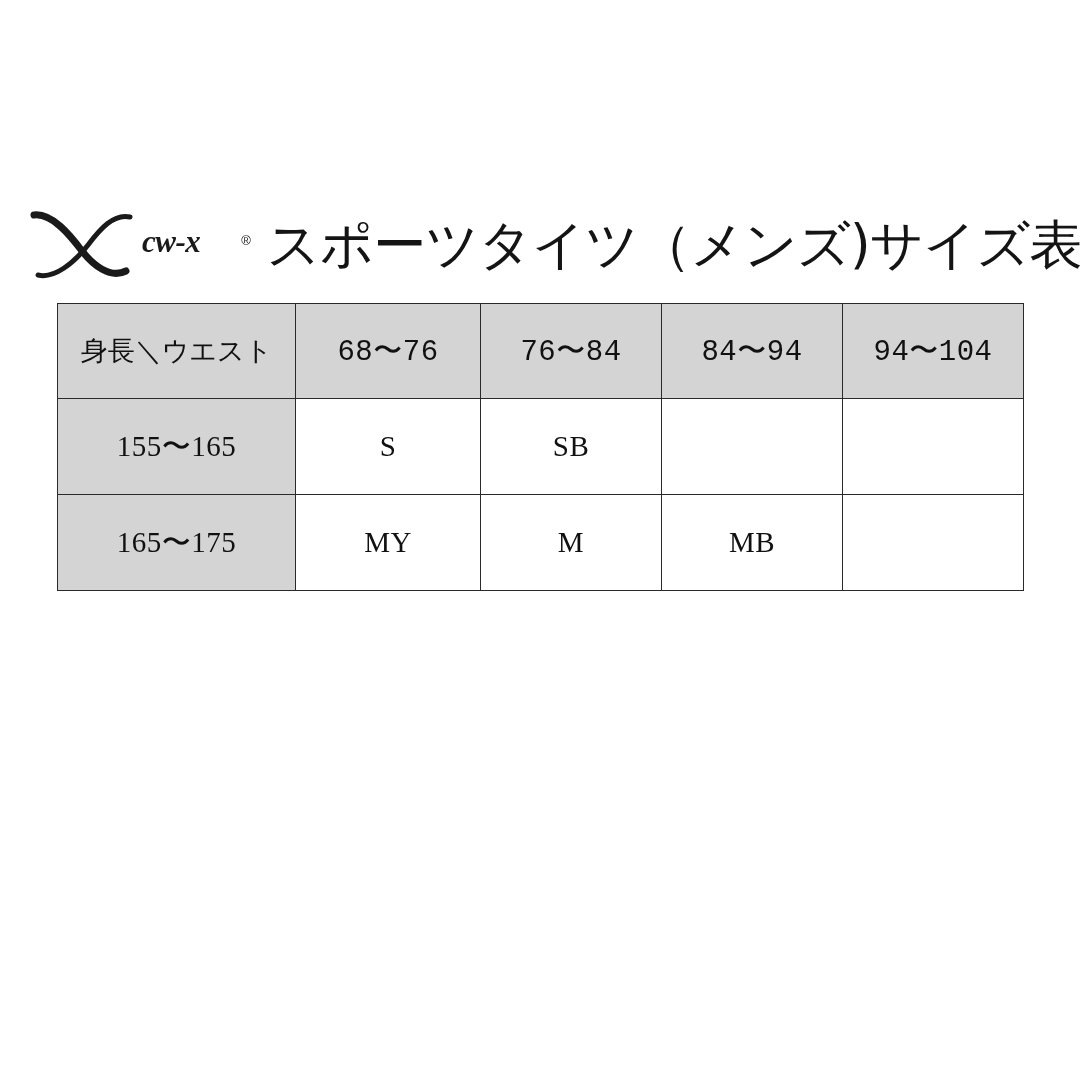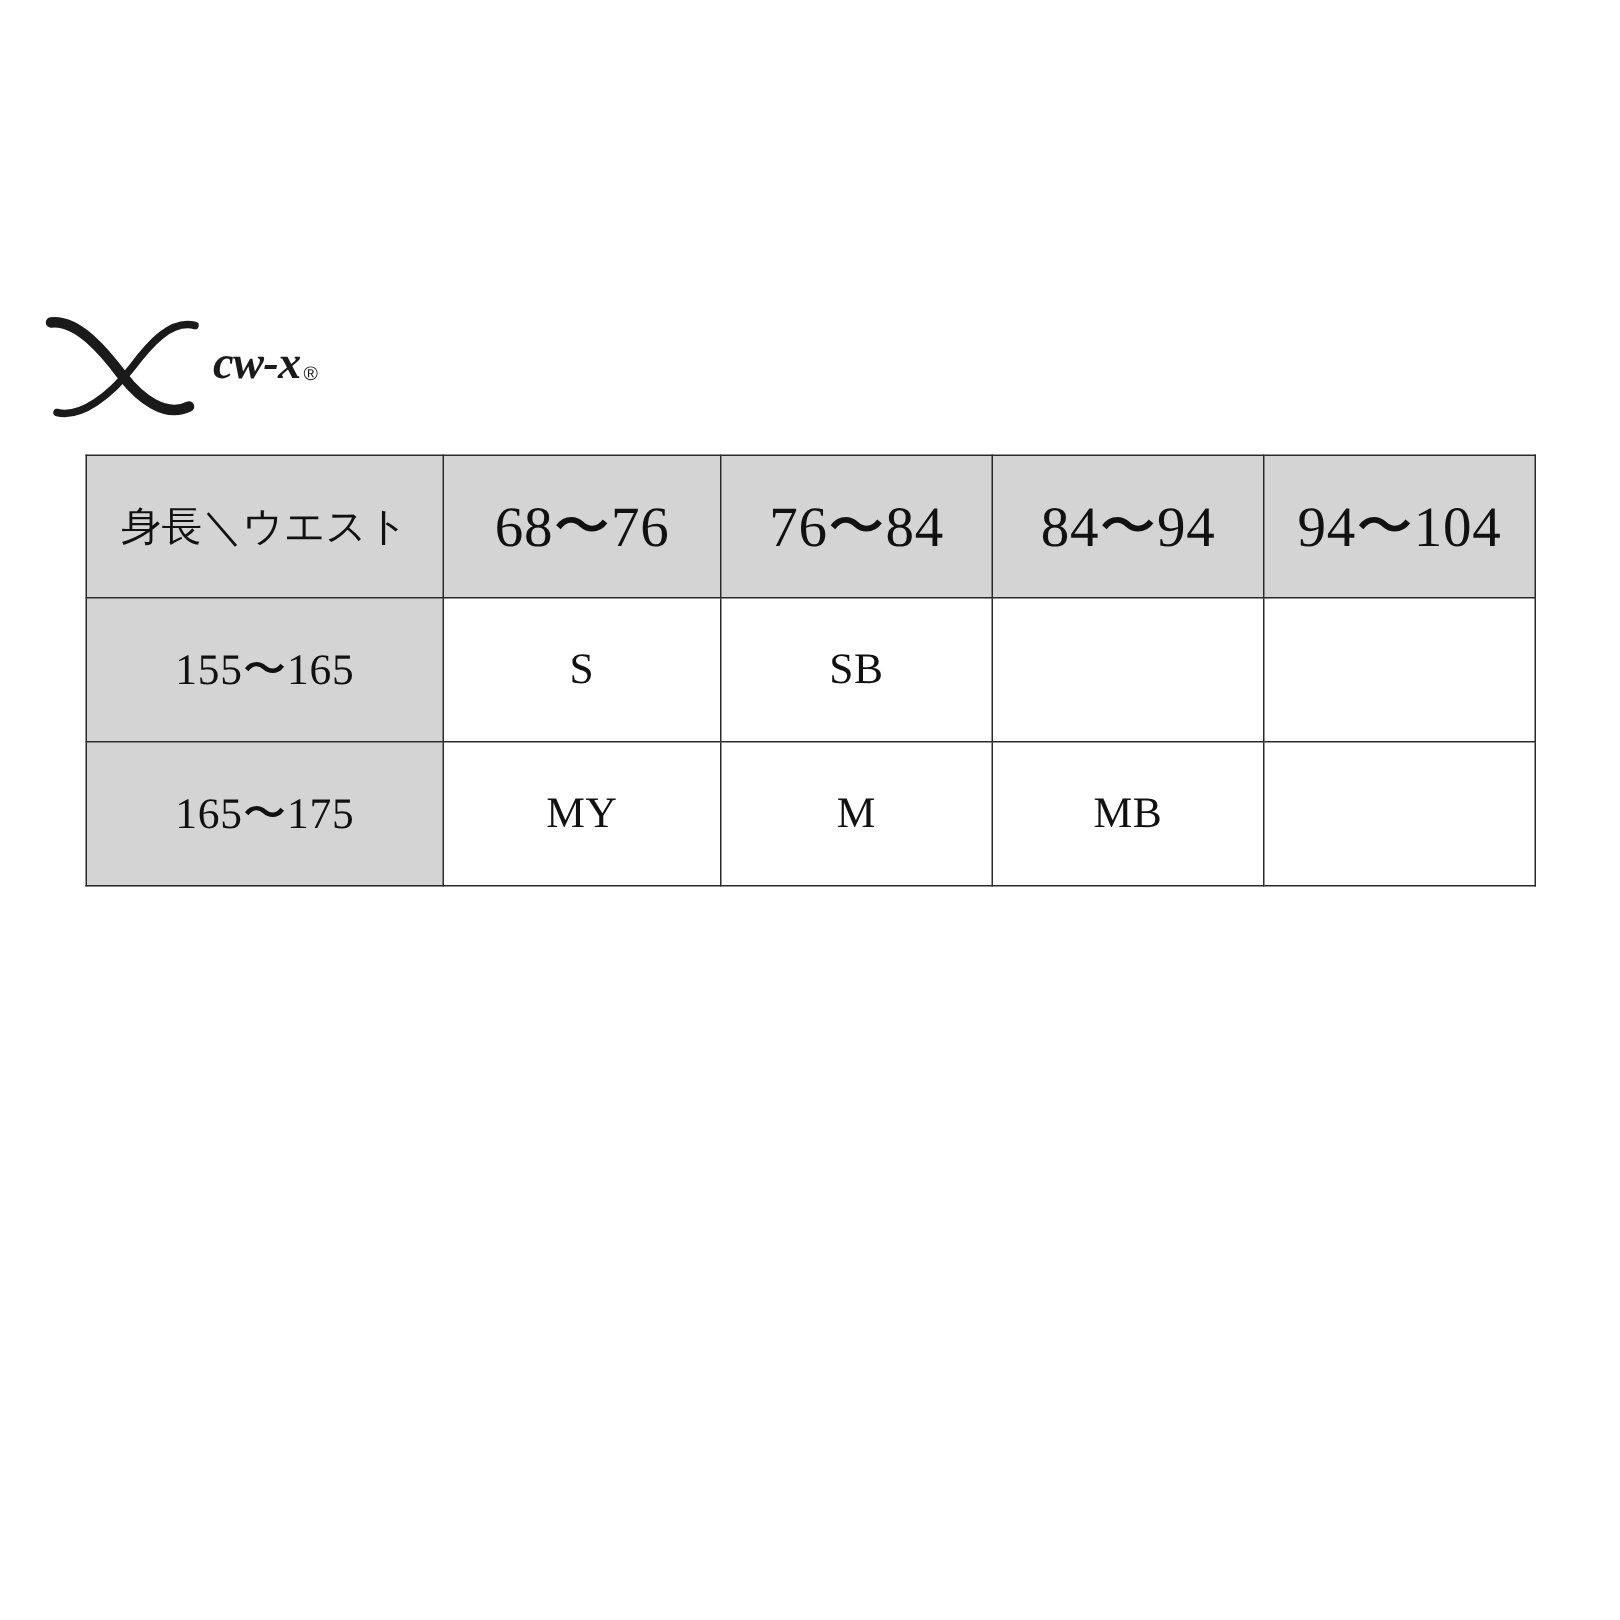--- a/index.html
+++ b/index.html
@@ -34,23 +34,24 @@
   }
   .logo-mark {
     width: 104px;
     height: 78px;
     flex: 0 0 auto;
     display: block;
   }
   .logo-word {
     flex: 0 0 auto;
     display: flex;
-    align-items: flex-end;
+    align-items: center;
     margin-left: 2px;
     margin-bottom: 6px;
+    gap: 39px;
   }
   .logo-word-text {
     font-family: "Liberation Serif", serif;
     font-style: italic;
     font-weight: 700;
     font-size: 31px;
     letter-spacing: -0.5px;
     color: #1a1a1a;
     line-height: 1;
   }
@@ -102,22 +103,22 @@
   }
   .size-table tbody td.rowhead {
     background: #d4d4d4;
   }
   .hdr-corner {
     font-family: "DejaVu Sans", "Liberation Sans", sans-serif;
     font-size: 27px;
     letter-spacing: 0px;
   }
   .hdr-num {
-    font-family: Liberation Serif, serif;
-    font-size: 38px;
+    font-family: Liberation Mono, monospace;
+    font-size: 29px;
     letter-spacing: 0.5px;
   }
   .rowhead {
     font-family: "Liberation Serif", serif;
     font-size: 29px;
     letter-spacing: 0.5px;
   }
   .cell {
     font-family: "Liberation Serif", serif;
     font-size: 29px;
@@ -136,20 +137,21 @@
 
   <div class="title-row">
     <svg class="logo-mark" viewBox="0 0 104 78" aria-hidden="true">
       <path d="M4 10 C22 8, 40 30, 52 46 C63 60, 80 74, 96 66" fill="none" stroke="#1a1a1a" stroke-width="7" stroke-linecap="round"></path>
       <path d="M8 70 C24 74, 44 58, 58 40 C70 24, 84 8, 100 12" fill="none" stroke="#1a1a1a" stroke-width="5" stroke-linecap="round"></path>
     </svg>
     <span class="logo-word">
       <span class="logo-word-text">cw-x</span>
       <span class="logo-word-reg">®</span>
     </span>
+    <span class="title-text">スポーツタイツ（メンズ)サイズ表</span>
   </div>
 
   <table class="size-table">
     <colgroup>
       <col class="c0">
         <col class="c1">
         <col class="c2">
         <col class="c3">
         <col class="c4">
     </colgroup>

